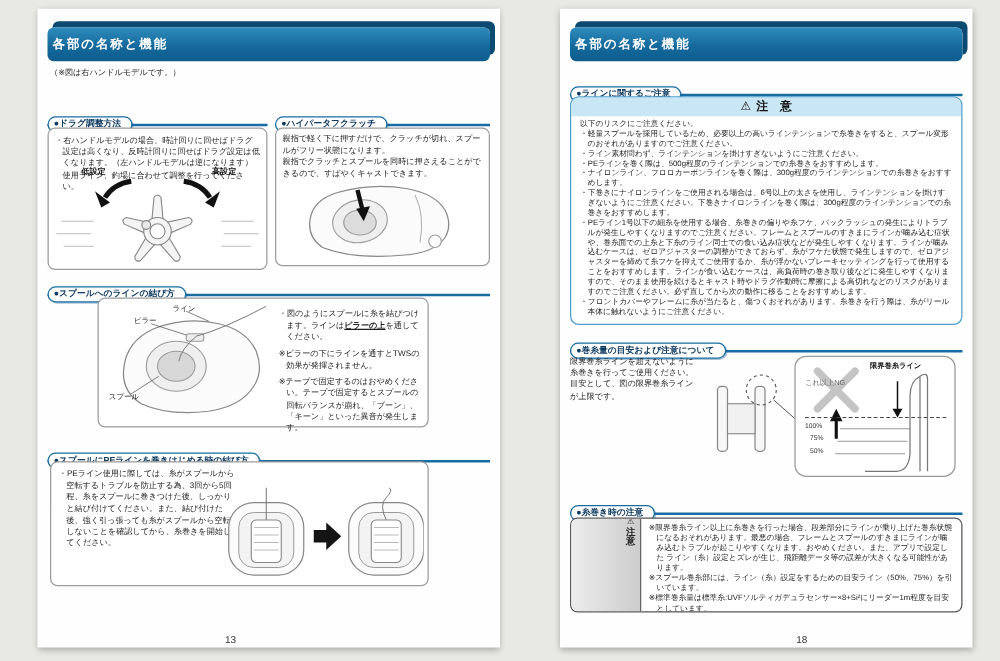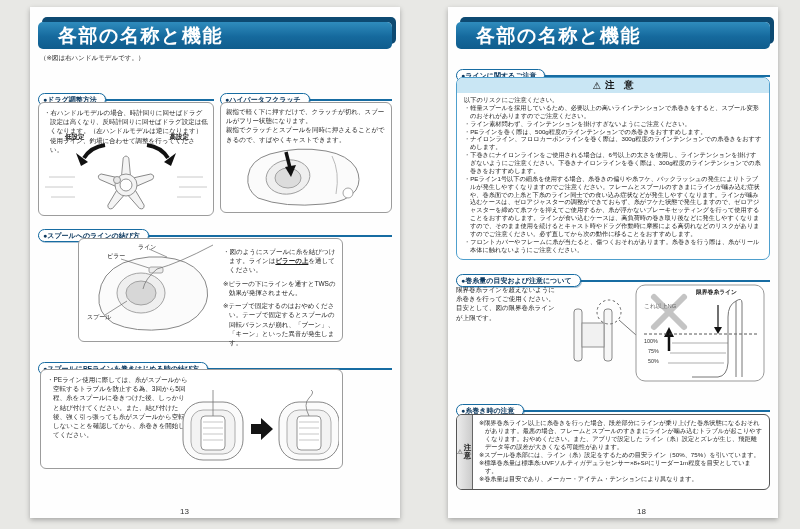--- a/index.html
+++ b/index.html
@@ -11,22 +11,22 @@
   }
   .page{position:absolute;top:7px;height:511px;background:#fefefe;
         box-shadow:0 2px 5px rgba(0,0,0,.28);}
   #pageL{left:30px;width:370px;}
   #pageR{left:448px;width:330px;}
 
   
   .hdr{position:absolute;left:8px;top:15px;height:27px;border-radius:5px;
        background:linear-gradient(180deg,#2f8cbd 0%,#15699d 55%,#0f5d8d 100%);
        box-shadow:4px -5px 0 #0d4a72;
-       color:#fff;font-weight:bold;font-size:19px;letter-spacing:1.5px;
-       line-height:27px;padding-left:20px;box-sizing:border-box;}
+       color:#fff;font-weight:bold;font-size:10px;letter-spacing:1.5px;
+       line-height:27px;padding-left:4px;box-sizing:border-box;}
   #pageL .hdr{width:354px;} #pageR .hdr{width:314px;}
   .sub{position:absolute;left:10px;top:47px;font-size:6.5px;color:#222;}
 
   
   .sechead{position:absolute;border-bottom:2px solid #176ca2;height:13px;}
   .pill{display:inline-block;background:#fff;border:1px solid #176ca2;border-radius:8px;
         box-shadow:1px 1px 0 rgba(20,90,140,.35);
         font-size:7px;font-weight:bold;color:#0e3a60;
         padding:1px 8px 1px 4px;line-height:9px;position:relative;top:2px;}
 
@@ -47,22 +47,22 @@
   .cbox-hd{height:15px;background:#c9e6f4;display:flex;align-items:center;
            justify-content:center;gap:4px;font-size:9.5px;font-weight:bold;color:#111;}
   .cbody{padding:3px 7px 0 7px;font-size:6.2px;line-height:1.27;}
   .cbody p{margin:0;}
 
   
   .nbox{position:absolute;left:8px;top:407px;width:314px;height:76px;
         border:1.5px solid #555;border-radius:6px;background:#fff;
         display:flex;box-sizing:border-box;overflow:hidden;}
   .nside{width:15px;background:linear-gradient(90deg,#ececec,#cccccc);
-         border-right:1px solid #666;display:flex;
-         align-items:center;justify-content:center;color:#222;}
+         border-right:1px solid #666;display:flex;flex-direction:column;
+         align-items:center;color:#222;padding-left:40px;}
   .nside .wicon{font-size:6.5px;line-height:1;}
   .nside .vtext{width:9px;font-size:7.5px;font-weight:bold;line-height:1.05;text-align:center;}
   .nbody{flex:1;padding:4px 6px;font-size:6.2px;line-height:1.3;}
   .nbody p{margin:0;}
 
   .pno{position:absolute;bottom:2px;font-size:8px;color:#333;}
   #pageL .pno{left:150px;} #pageR .pno{left:189px;}
 
   .diagram{position:absolute;}
   .dg-label{position:absolute;font-size:5.8px;color:#333;white-space:nowrap;}

